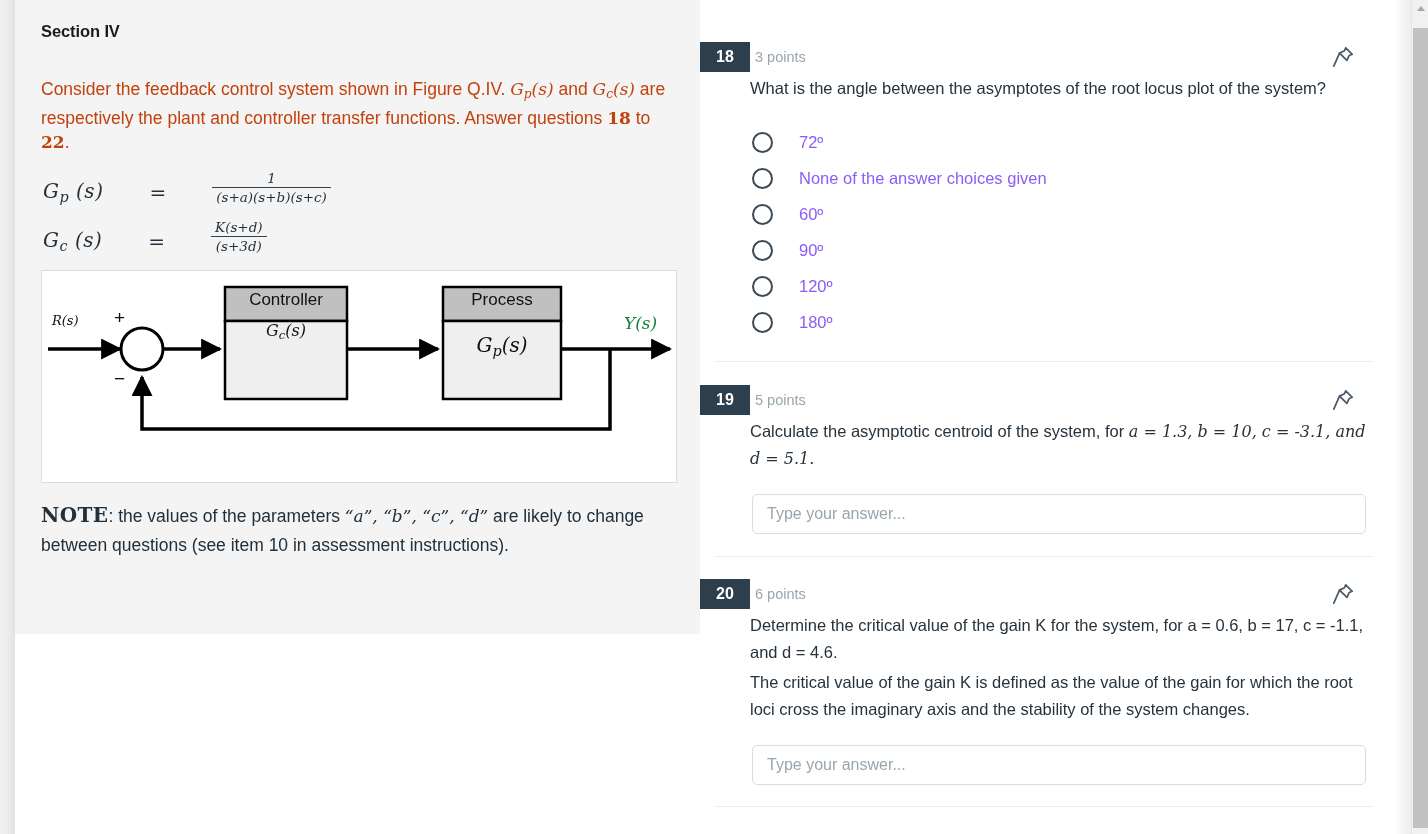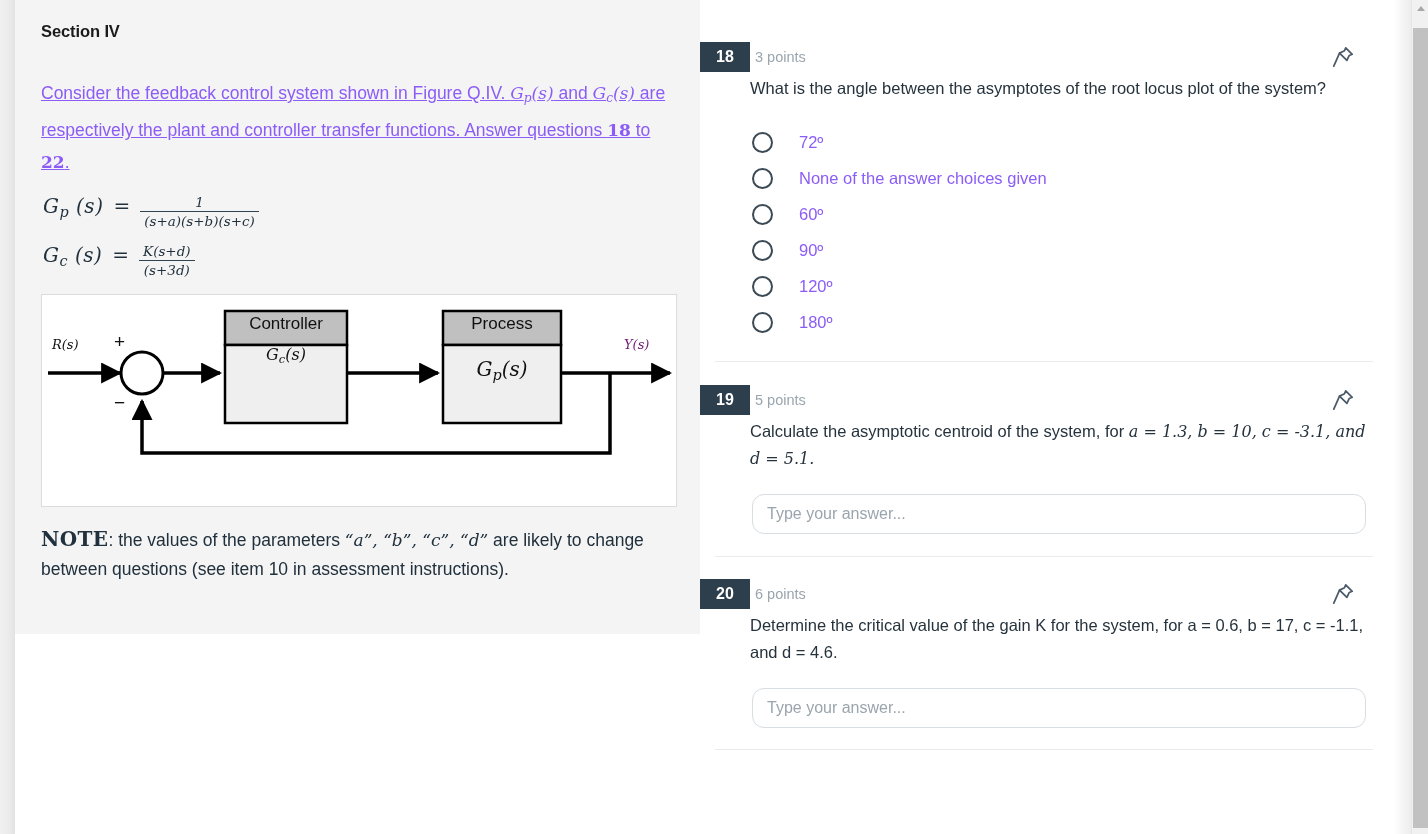--- a/index.html
+++ b/index.html
@@ -31,34 +31,34 @@
     background: #f4f4f4;
     padding: 22px 26px 26px 26px;
     height: 634px;
   }
   .section-title {
     font-size: 16.5px; font-weight: bold; color: #1b1b1b;
     letter-spacing: -0.1px;
     margin: 0 0 36px 0;
   }
   .intro-text {
-    font-size: 17.5px; line-height: 32px; color: #8b5cf6;
+    font-size: 17.5px; line-height: 24px; color: #c2410c;
     margin: 0 0 16px 0;
-    text-decoration: underline;
   }
   .mathi { font-family: "DejaVu Serif", serif; font-style: italic; font-size: 17px; }
   .mathb { font-family: "DejaVu Serif", serif; font-weight: bold; font-size: 17px; font-style: normal;}
   .sub { font-size: 0.72em; vertical-align: -0.28em; font-style: italic; }
 
   
   .formula-row {
-    display: flex; align-items: flex-start;
+    display: flex; align-items: flex-end;
     font-family: "DejaVu Serif", serif;
     margin: 14px 0 6px 2px;
     color: #1f2f3b;
+    gap: 36px;
   }
   .formula-lhs { font-size: 20px; font-style: italic; letter-spacing: .5px; }
   .formula-eq { font-size: 20px; margin: 0 10px; }
   .frac { display: inline-block; text-align: center; vertical-align: middle; font-style: italic;}
   .frac .num { display: block; font-size: 13.5px; padding: 0 4px 1px 4px; }
   .frac .den { display: block; font-size: 13.5px; border-top: 1px solid #33424f; padding: 1px 4px 0 4px; }
 
   
   .figure-box {
     background: #ffffff;
@@ -120,21 +120,21 @@
   .radio {
     width: 21px; height: 21px; border: 2px solid #3c4a55;
     border-radius: 50%; flex: 0 0 21px; background: #fff;
     margin-left: 2px;
   }
   .option-label { margin-left: 26px; font-size: 16.5px; color: #8b5cf6; }
 
   .answer-input {
     display: block;
     width: 614px; height: 40px;
-    border: 1px solid #d8dde2; border-radius: 12px;
+    border: 1px solid #d8dde2; border-radius: 5px;
     background: #fff;
     font-size: 16px; font-family: "Liberation Sans", sans-serif;
     color: #26333d;
     padding: 0 14px;
     margin: 22px 0 0 2px;
     outline: none;
   }
   .answer-input::placeholder { color: #9aa5ad; }
 
   .divider {
@@ -224,21 +224,21 @@
 
           <rect x="401" y="16" width="118" height="34" fill="#c0c0c0" stroke="#000" stroke-width="2.5"></rect>
           <rect x="401" y="50" width="118" height="78" fill="#efefef" stroke="#000" stroke-width="2.5"></rect>
 
           <line x1="520" y1="78" x2="628" y2="78" stroke="#000" stroke-width="3.5" marker-end="url(#arrow)"></line>
 
           <polyline points="568,78 568,158 100,158 100,106" fill="none" stroke="#000" stroke-width="3.5" marker-end="url(#arrow)"></polyline>
         </svg>
 
         <div style="position:absolute;left:10px;top:42px;font-family:'DejaVu Serif',serif;font-style:italic;font-size:13px;color:#111;">R(s)</div>
-        <div style="position:absolute;left:582px;top:42px;font-family:'DejaVu Serif',serif;font-style:italic;font-size:13px;color:#701a75;">Y(s)</div>
+        <div style="position:absolute;left:582px;top:42px;font-family:'DejaVu Serif',serif;font-style:italic;font-size:17px;color:#15803d;">Y(s)</div>
         <div style="position:absolute;left:72px;top:36px;font-size:19px;color:#111;">+</div>
         <div style="position:absolute;left:72px;top:97px;font-size:19px;color:#111;">−</div>
 
         <div style="position:absolute;left:183px;top:19px;width:122px;text-align:center;font-size:17px;color:#111;">Controller</div>
         <div style="position:absolute;left:183px;top:50px;width:122px;text-align:center;font-family:'DejaVu Serif',serif;font-style:italic;font-size:16px;color:#111;"><span>G</span><span class="sub">c</span><span>(s)</span></div>
 
         <div style="position:absolute;left:401px;top:19px;width:118px;text-align:center;font-size:17px;color:#111;">Process</div>
         <div style="position:absolute;left:401px;top:62px;width:118px;text-align:center;font-family:'DejaVu Serif',serif;font-style:italic;font-size:20px;color:#111;"><span>G</span><span class="sub">p</span><span>(s)</span></div>
 
       </div>
@@ -321,20 +321,21 @@
         <div class="q-points">6 points</div>
         <div class="pin-icon">
           <svg width="26" height="26" viewBox="0 0 24 24" fill="none" stroke="#4a5a68" stroke-width="1.6" stroke-linecap="round" stroke-linejoin="round">
             <path d="M14.5 3.5 L20.5 9.5 L17.8 10.6 L15.6 15.2 L8.8 8.4 L13.4 6.2 Z"></path>
             <line x1="8.8" y1="8.4" x2="3.5" y2="20.5"></line>
           </svg>
         </div>
       </div>
       <div class="q-body">
         <p class="q-text">Determine the critical value of the gain K for the system, for  a = 0.6,  b = 17, c = -1.1, and  d = 4.6.</p>
+        <p class="q-text">The critical value of the gain K is defined as the value of the gain for which the root loci cross the imaginary axis and the stability of the system changes.</p>
         <input class="answer-input" type="text" placeholder="Type your answer..." style="">
       </div>
     </div>
 
     <div class="divider" style="margin-top:21px;"></div>
 
     <div class="right-edge-shadow"></div>
 
     <div class="scrollbar">
       <div class="sb-arrow-up"></div>

